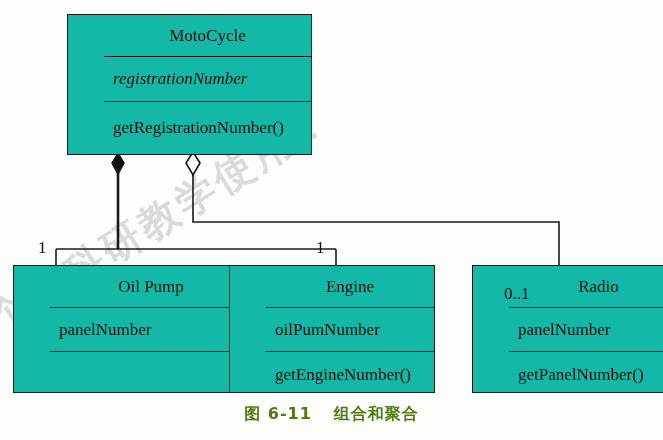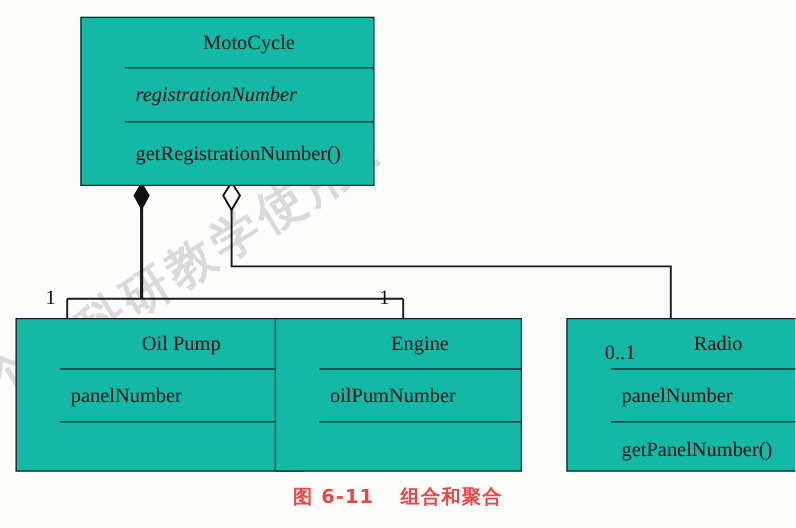--- a/index.html
+++ b/index.html
@@ -102,21 +102,21 @@
   
   #caption {
     position: absolute;
     left: 0;
     top: 404px;
     width: 663px;
     text-align: center;
     font-family: "DejaVu Sans", sans-serif;
     font-weight: bold;
     font-size: 16px;
-    color: #ef4444;
+    color: #4d7c0f;
     letter-spacing: 1px;
   }
   #caption .cap-gap { display: inline-block; width: 22px; }
 </style>
 </head>
 <body>
 
 <div id="page">
 
   <div id="watermark">个人科研教学使用！</div>
@@ -150,20 +150,21 @@
   </div>
 
   <div class="uml-class" id="class-oil-pump" style="left:13px; top:265px; width:240px; height:128px;">
     <div class="uml-row name">Oil Pump</div>
     <div class="uml-row attr">panelNumber</div>
   </div>
 
   <div class="uml-class" id="class-engine" style="left:229px; top:265px; width:206px; height:128px;text-align:center;">
     <div class="uml-row name">Engine</div>
     <div class="uml-row attr">oilPumNumber</div>
+    <div class="uml-row op">getEngineNumber()</div>
   </div>
 
   <div class="uml-class" id="class-radio" style="left:472px; top:265px; width:217px; height:128px;">
     <div class="uml-row name">Radio</div>
     <div class="uml-row attr">panelNumber</div>
     <div class="uml-row op">getPanelNumber()</div>
   </div>
 
   <div id="caption">
     <span>图 6-11</span><span class="cap-gap"></span><span>组合和聚合</span>

